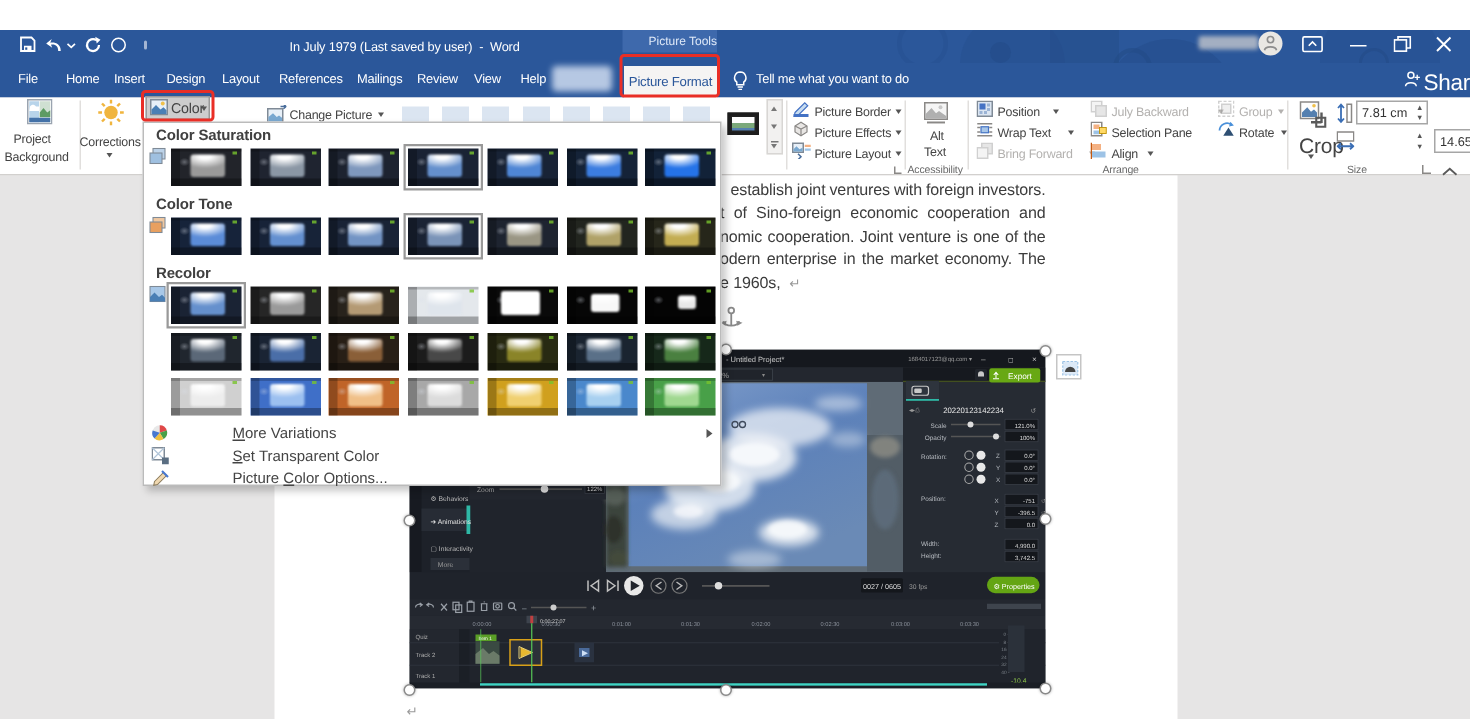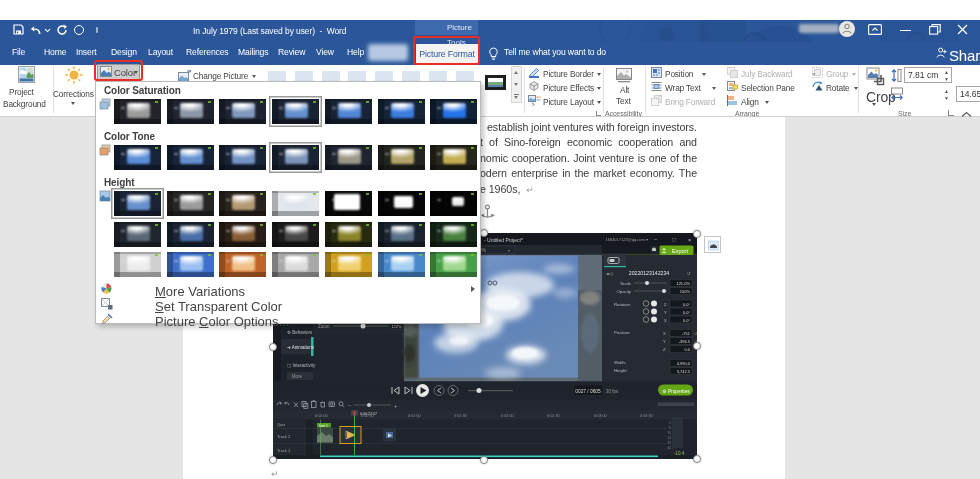--- a/index.html
+++ b/index.html
@@ -5,41 +5,41 @@
 * { margin:0; padding:0; box-sizing:border-box; }
 html,body { width:980px; height:479px; overflow:hidden; font-family:"Liberation Sans", sans-serif; }
 #app { position:absolute; left:0; top:0; width:980px; height:479px; background:#e6e5e5; overflow:hidden;margin-top:20px; }
 .abs { position:absolute; }
 
 
 #titlebar { position:absolute; left:0; top:0; width:980px; height:22px; background:#2b579a; overflow:hidden; }
 .deco { position:absolute; border-radius:50%; }
 #title { position:absolute; left:193px; top:6px; width:140px; color:#fff; font-size:8.5px; letter-spacing:-0.1px; text-align:center; white-space:nowrap; }
 .qat { position:absolute; color:#fff; }
-#pt-tools { position:absolute; left:415px; top:0; width:63px; height:15px; background:#3e69ac; color:#dfe9f8; font-size:8px; text-align:left; line-height:15px; z-index:5;padding-left:32px; }
+#pt-tools { position:absolute; left:415px; top:0; width:63px; height:15px; background:#3e69ac; color:#dfe9f8; font-size:8px; text-align:right; line-height:15px; z-index:5; }
 #menubar { position:absolute; left:0; top:22px; width:980px; height:23px; background:#2b579a; }
 .menu-item { position:absolute; top:5px; color:#fff; font-size:8.6px; letter-spacing:-0.15px; white-space:nowrap; }
 #pf-tab { position:absolute; left:416px; top:2px; width:62px; height:21.5px; background:#f5f4f3; color:#2b579a; font-size:8.8px; letter-spacing:-0.15px; text-align:center; line-height:21px; }
 .redbox { position:absolute; border:2.5px solid #e92e26; border-radius:3px; z-index:50; }
 
 
 #ribbon { position:absolute; left:0; top:45px; width:980px; height:52px; background:#fff; border-bottom:1px solid #d2d0ce; }
 .rtext { position:absolute; color:#444; font-size:8.3px; letter-spacing:-0.15px; white-space:nowrap; }
 .rgray { color:#b3b1af; }
 .rlabel { position:absolute; color:#6a6a6a; font-size:7px; letter-spacing:-0.1px; white-space:nowrap; }
 .vsep { position:absolute; top:2px; width:1px; height:46px; background:#e1dfdd; }
 .caret { position:absolute; width:0; height:0; border-left:2.8px solid transparent; border-right:2.8px solid transparent; border-top:3.2px solid #555; }
 .caretg { border-top-color:#b3b1af; }
 .spin { position:absolute; width:9px; font-size:5px; color:#555; text-align:center; line-height:7px; }
 .field { position:absolute; width:48px; height:16px; background:#fff; border:1px solid #a6a6a6; font-size:8.5px; color:#333; padding-left:3px; line-height:14px; }
 
 
 #panel { position:absolute; left:95px; top:61px; width:386px; height:243px; background:#fff; border:1px solid #bbb; box-shadow:3px 3px 5px rgba(0,0,0,0.22); z-index:40; }
 .phead { position:absolute; left:8px; color:#404040; font-size:10px; font-weight:bold; letter-spacing:-0.1px; white-space:nowrap; }
-.pmenu { position:absolute; left:21px; color:#444; font-size:13px; white-space:nowrap;padding-left:38px; }
+.pmenu { position:absolute; left:21px; color:#444; font-size:10px; white-space:nowrap;padding-left:38px; }
 .th { position:absolute; width:47px; height:25px; box-shadow: inset 0 -5px rgba(0,0,0,0.30), inset 6px 0 rgba(0,0,0,0.25), inset 0 2px rgba(0,0,0,0.2); background-image: radial-gradient(ellipse 5px 4px at 9px 9px, rgba(220,225,235,0.35), rgba(220,225,235,0) 70%); }
 .th::before { content:""; position:absolute; left:var(--l,13px); top:var(--t,4px); width:var(--w,23px); height:var(--h,15px); background:radial-gradient(120% 85% at 42% 8%, #ffffff 14%, var(--c) 62%); border-radius:2px; filter:blur(0.8px); }
 .th::after { content:""; position:absolute; right:3px; top:2px; width:3px; height:2px; background:rgba(120,195,45,0.8); box-shadow:-35px 16px 0 -1px rgba(120,195,45,0.45), -39px 18px 0 -1px rgba(120,195,45,0.35), 0 15px 0 -1px rgba(120,195,45,0.3); }
 .sel { box-shadow: inset 0 -5px rgba(0,0,0,0.30), inset 6px 0 rgba(0,0,0,0.25), 0 0 0 1.5px #fff, 0 0 0 3px #999; }
 
 
 #page { position:absolute; left:183px; top:97px; width:602px; height:382px; background:#fff; }
 .dline { position:absolute; color:#3c3c3c; font-size:10.7px; letter-spacing:-0.08px; white-space:nowrap; }
 .pmark { position:absolute; color:#9a9a9a; font-size:9px; }
 
@@ -598,21 +598,21 @@
 <div class="handle" style="left:693px;top:210px"></div>
 <div class="handle" style="left:269px;top:323px"></div>
 <div class="handle" style="left:693px;top:322px"></div>
 <div class="handle" style="left:269px;top:436px"></div>
 <div class="handle" style="left:480px;top:436px"></div>
 <div class="handle" style="left:693px;top:435px"></div>
 
 <div id="panel">
   <div class="phead" style="top:3px">Color Saturation</div>
   <div class="phead" style="top:49px">Color Tone</div>
-  <div class="phead" style="top:95px">Height</div>
+  <div class="phead" style="top:95px">Recolor</div>
   <svg class="abs" style="left:3px;top:16px" width="12" height="12" viewBox="0 0 12 12">
         <rect x="3" y="1" width="8" height="7" fill="#bcd2e8" stroke="#7f8a96" stroke-width="0.7"></rect>
         <rect x="1" y="4" width="8" height="7" fill="#9fc0e0" stroke="#7f8a96" stroke-width="0.7"></rect>
       </svg>
   <svg class="abs" style="left:3px;top:62px" width="12" height="12" viewBox="0 0 12 12">
         <rect x="3" y="1" width="8" height="7" fill="#f0c8a0" stroke="#7f8a96" stroke-width="0.7"></rect>
         <rect x="1" y="4" width="8" height="7" fill="#e8a060" stroke="#7f8a96" stroke-width="0.7"></rect>
       </svg>
   <svg class="abs" style="left:3px;top:108px" width="12" height="12" viewBox="0 0 12 12">
         <rect x="1" y="1" width="10" height="10" fill="#a8c8e8" stroke="#7f8a96" stroke-width="0.7"></rect>

